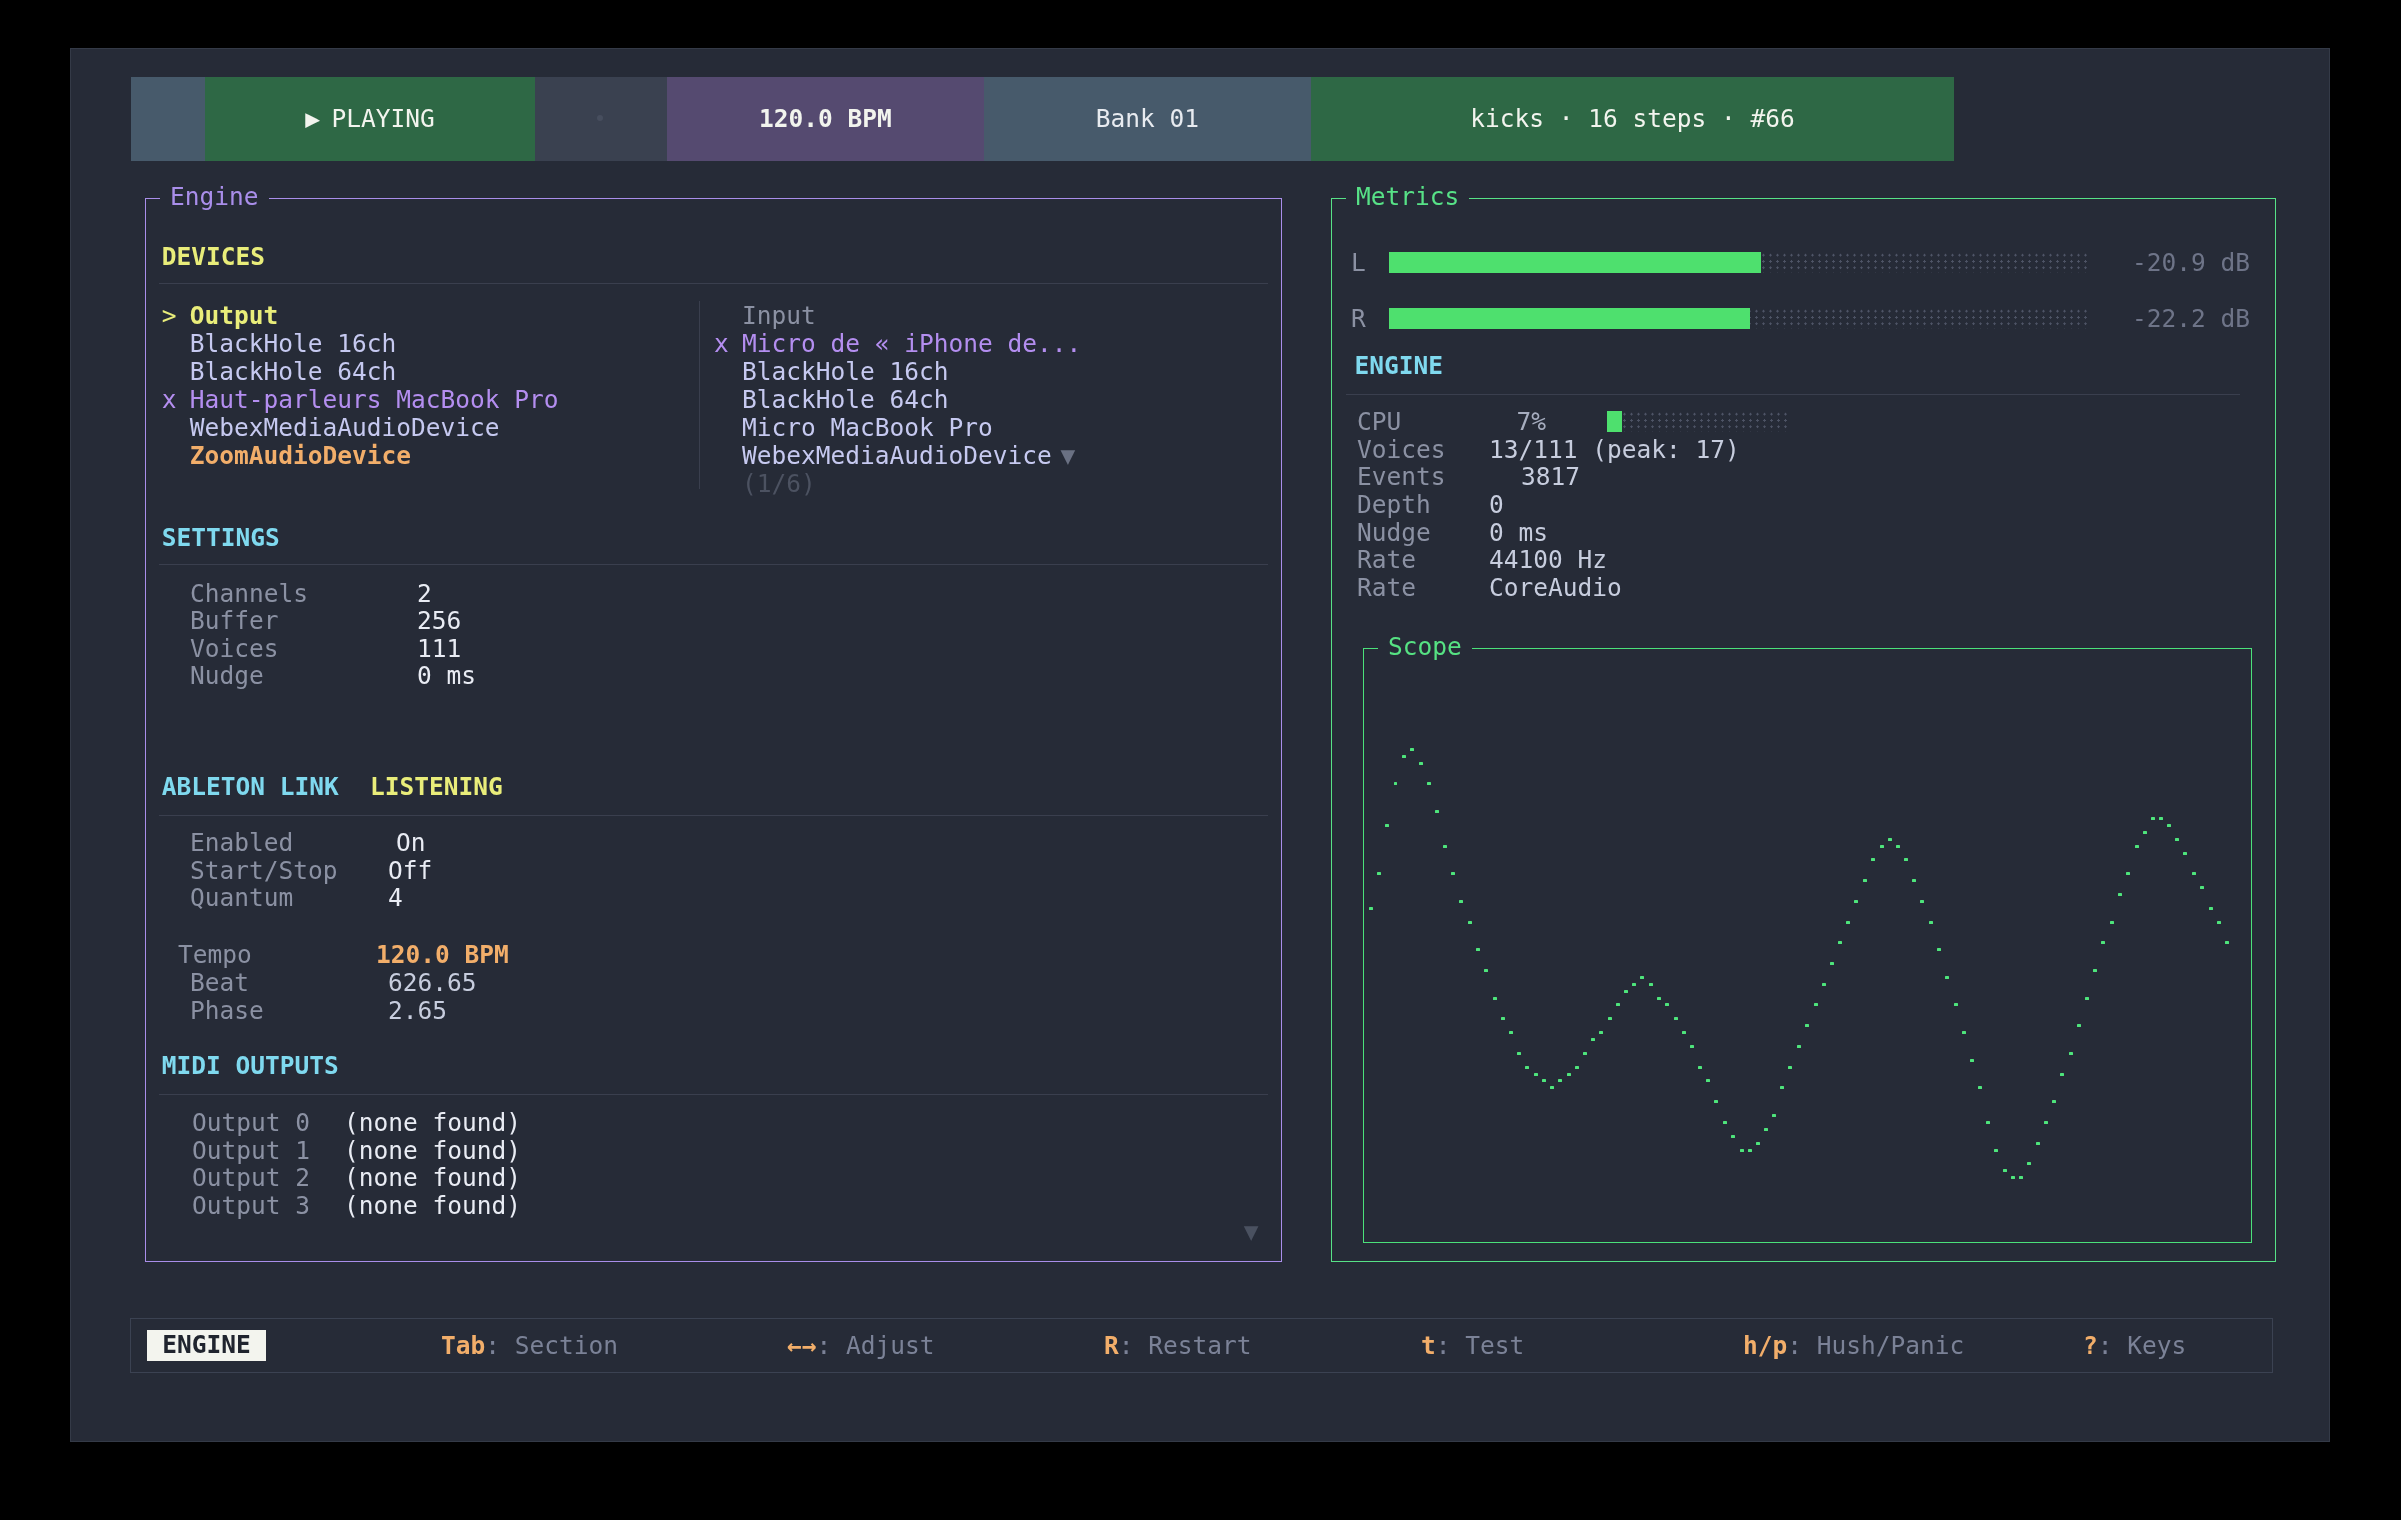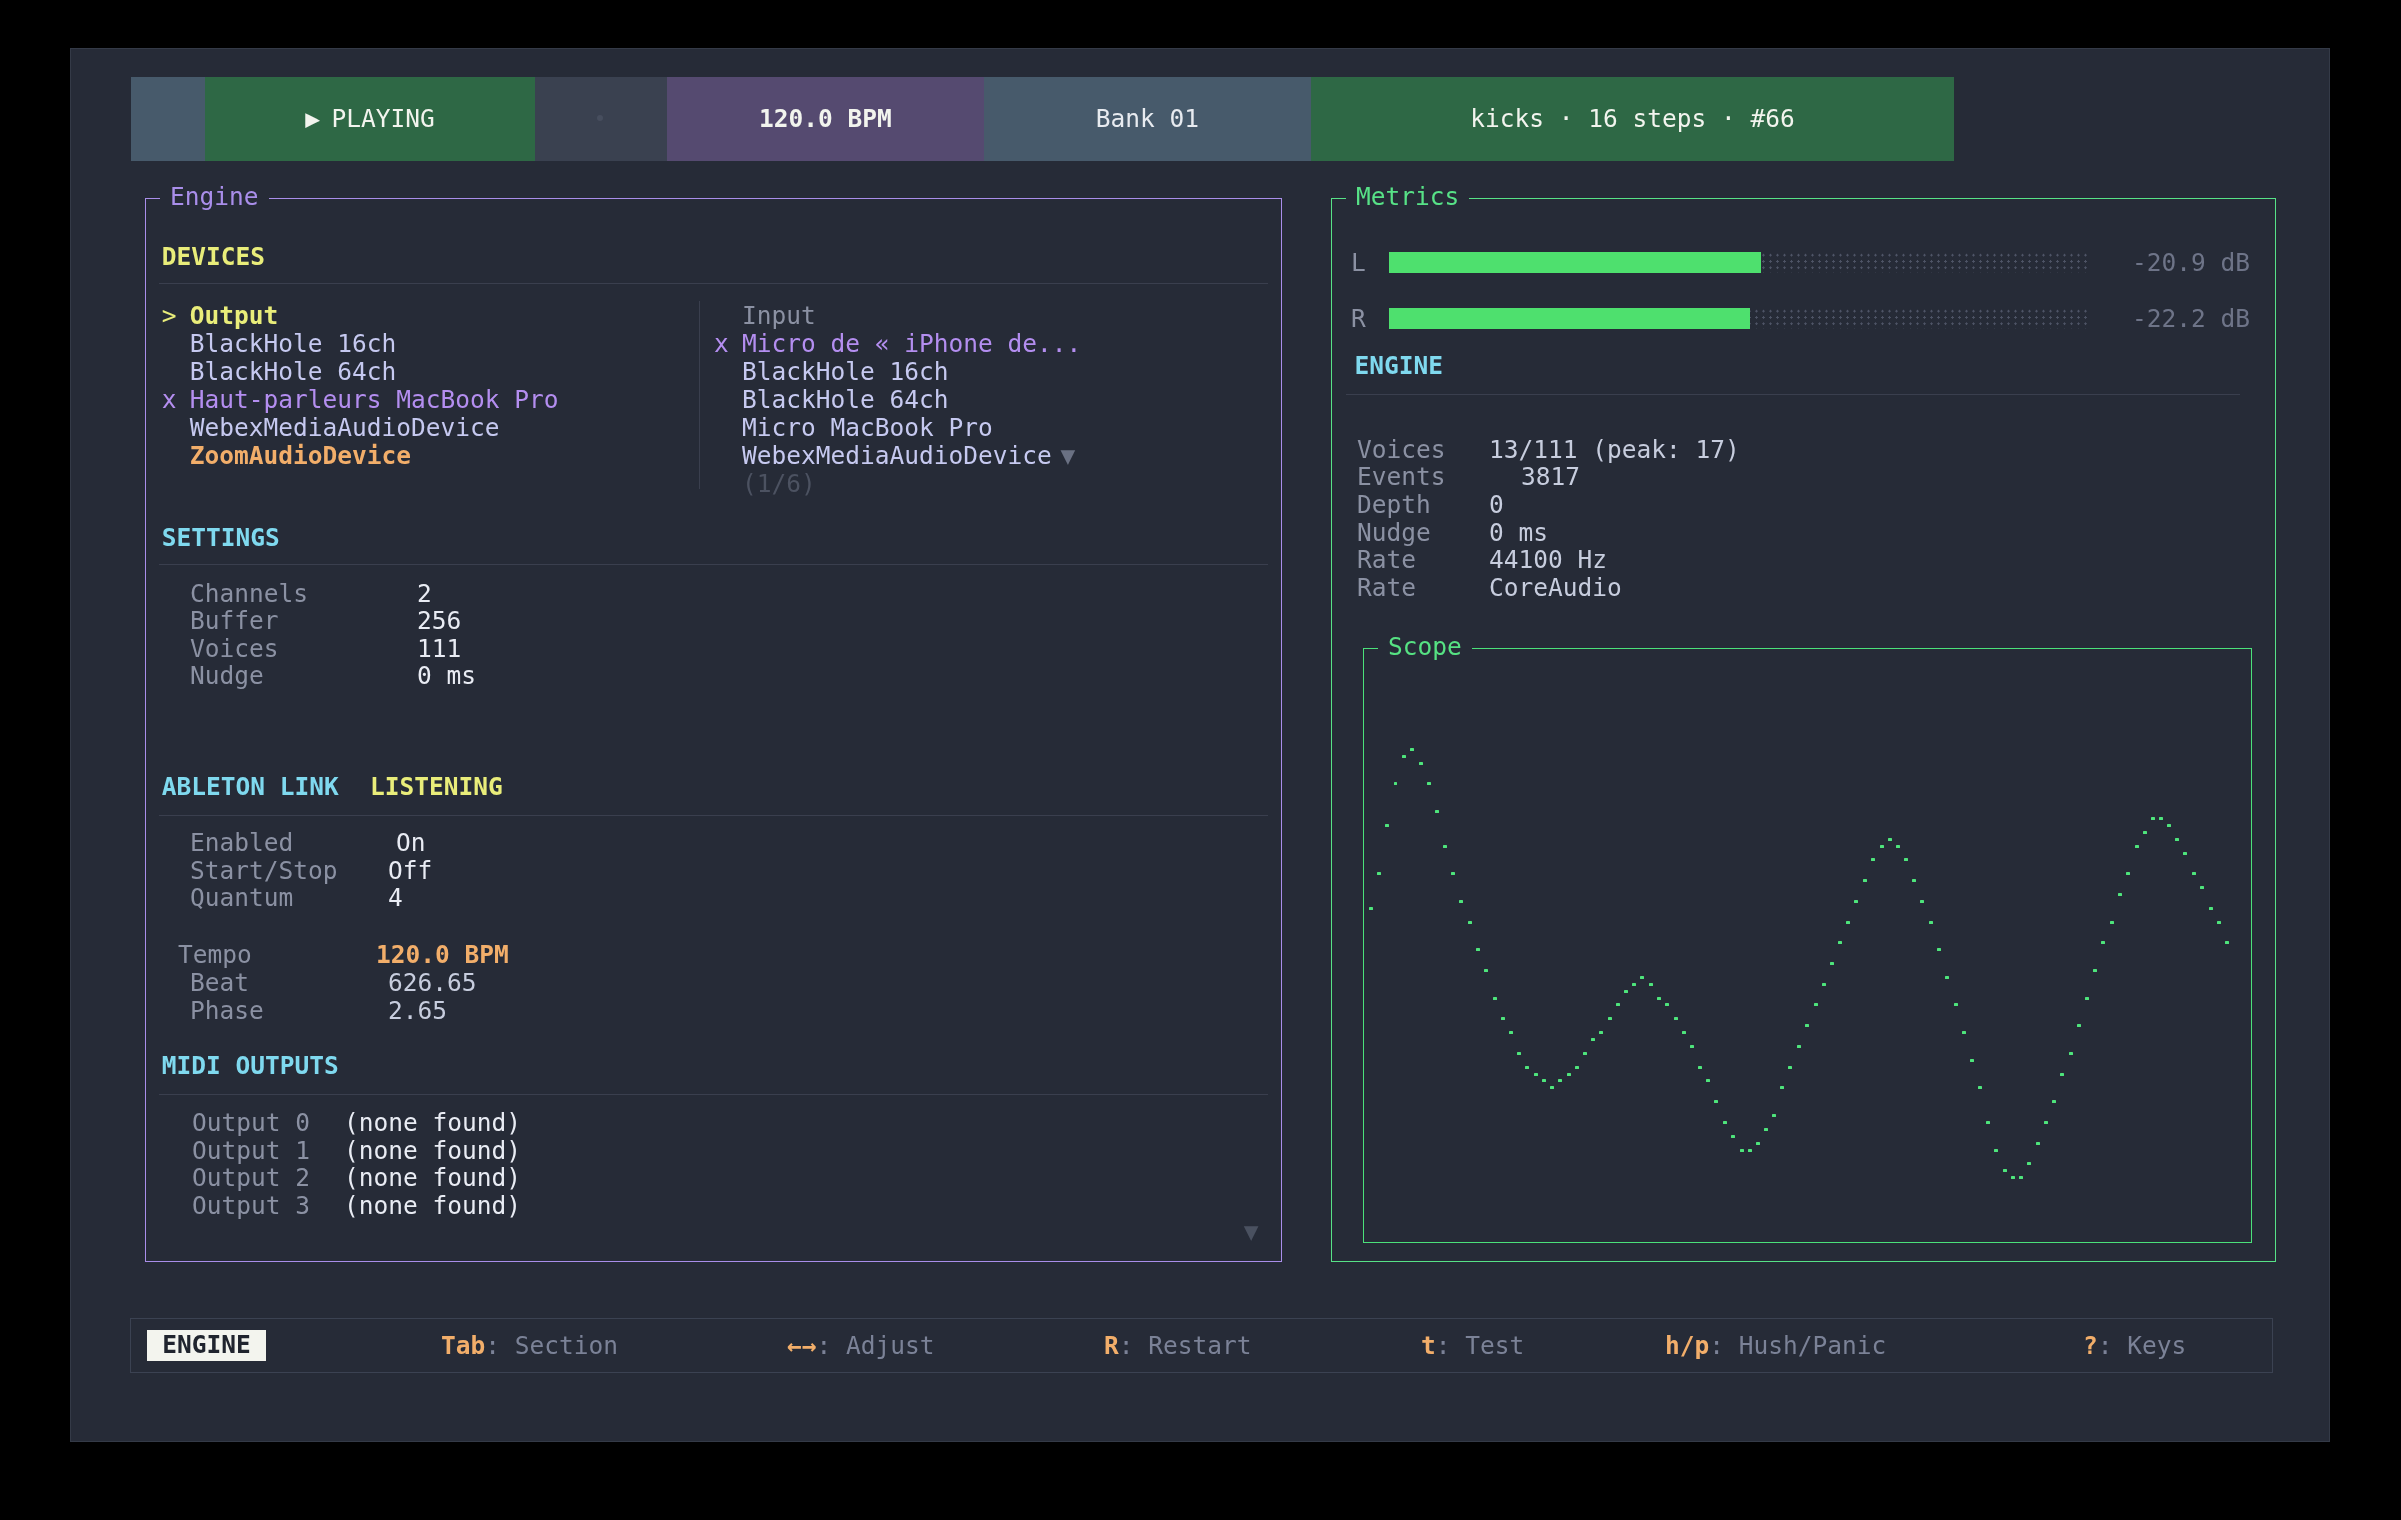--- a/index.html
+++ b/index.html
@@ -178,20 +178,25 @@
       <span class="meter-ch">R</span>
       <div class="meter-track">
           <div class="meter-fill" style="width: 51.5%;"></div>
         </div>
       <span class="meter-db">-22.2 dB</span>
     </div>
 
     <div class="heading" style="left:22.6px;top:153px;">ENGINE</div>
     <div class="divider" style="top:195px;left:14px;right:35px;"></div>
 
+    <div class="kvrow" style="left:25px;top:209px;width:879px;">
+      <span class="k" style="width:132px;">CPU</span>
+      <span class="v soft" style="display:inline-block;width:57px;text-align:right;color:#a6adbf;">7%</span>
+      <div class="mini-meter"><div class="meter-fill" style="width: 8%;"></div></div>
+    </div>
     <div class="kvrow" style="left:25px;top:237px;"><span class="k" style="width:132px;">Voices</span><span class="v soft">13/111 (peak: 17)</span></div>
     <div class="kvrow" style="left:25px;top:264px;gap:32px;"><span class="k" style="width:132px;">Events</span><span class="v soft">3817</span></div>
     <div class="kvrow" style="left:25px;top:292px;"><span class="k" style="width:132px;">Depth</span><span class="v soft">0</span></div>
     <div class="kvrow" style="left:25px;top:320px;"><span class="k" style="width:132px;">Nudge</span><span class="v soft">0 ms</span></div>
     <div class="kvrow" style="left:25px;top:347px;"><span class="k" style="width:132px;">Rate</span><span class="v soft">44100 Hz</span></div>
     <div class="kvrow" style="left:25px;top:375px;"><span class="k" style="width:132px;">Rate</span><span class="v soft">CoreAudio</span></div>
 
     <div class="scope-panel">
       <div class="panel-title">Scope</div>
       <div class="scope-wave">
@@ -303,18 +308,18 @@
         </div>
     </div>
   </div>
 
   <div class="bottombar">
     <div class="mode-chip">ENGINE</div>
     <div class="shortcut" style="left:310px;"><span class="key">Tab</span><span class="lbl">: Section</span></div>
     <div class="shortcut" style="left:656px;"><span class="key">←→</span><span class="lbl">: Adjust</span></div>
     <div class="shortcut" style="left:973px;"><span class="key">R</span><span class="lbl">: Restart</span></div>
     <div class="shortcut" style="left:1290px;"><span class="key">t</span><span class="lbl">: Test</span></div>
-    <div class="shortcut" style="left:1534px;"><span class="key">h/p</span><span class="lbl">: Hush/Panic</span></div>
+    <div class="shortcut" style="left:1612px;"><span class="key">h/p</span><span class="lbl">: Hush/Panic</span></div>
     <div class="shortcut" style="left:1952px;"><span class="key">?</span><span class="lbl">: Keys</span></div>
   </div>
 
 </div>
 
 
 </body></html>

